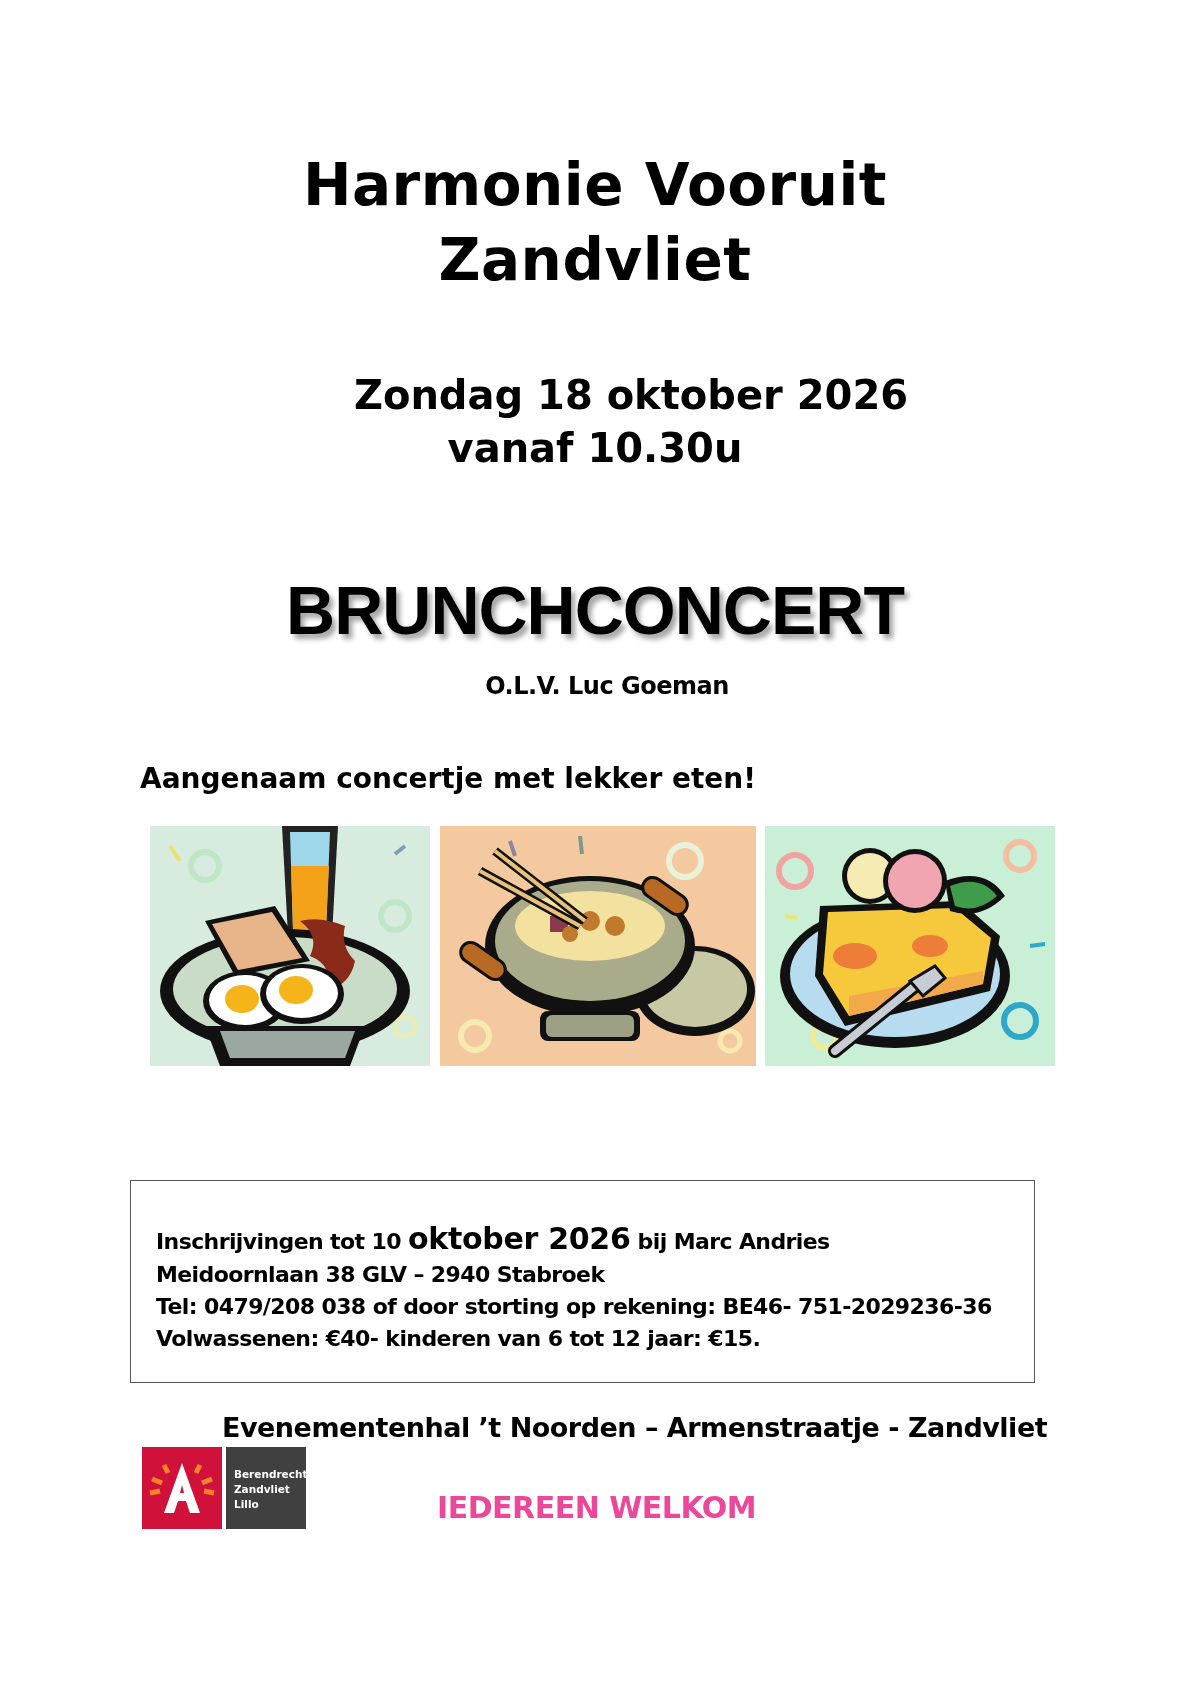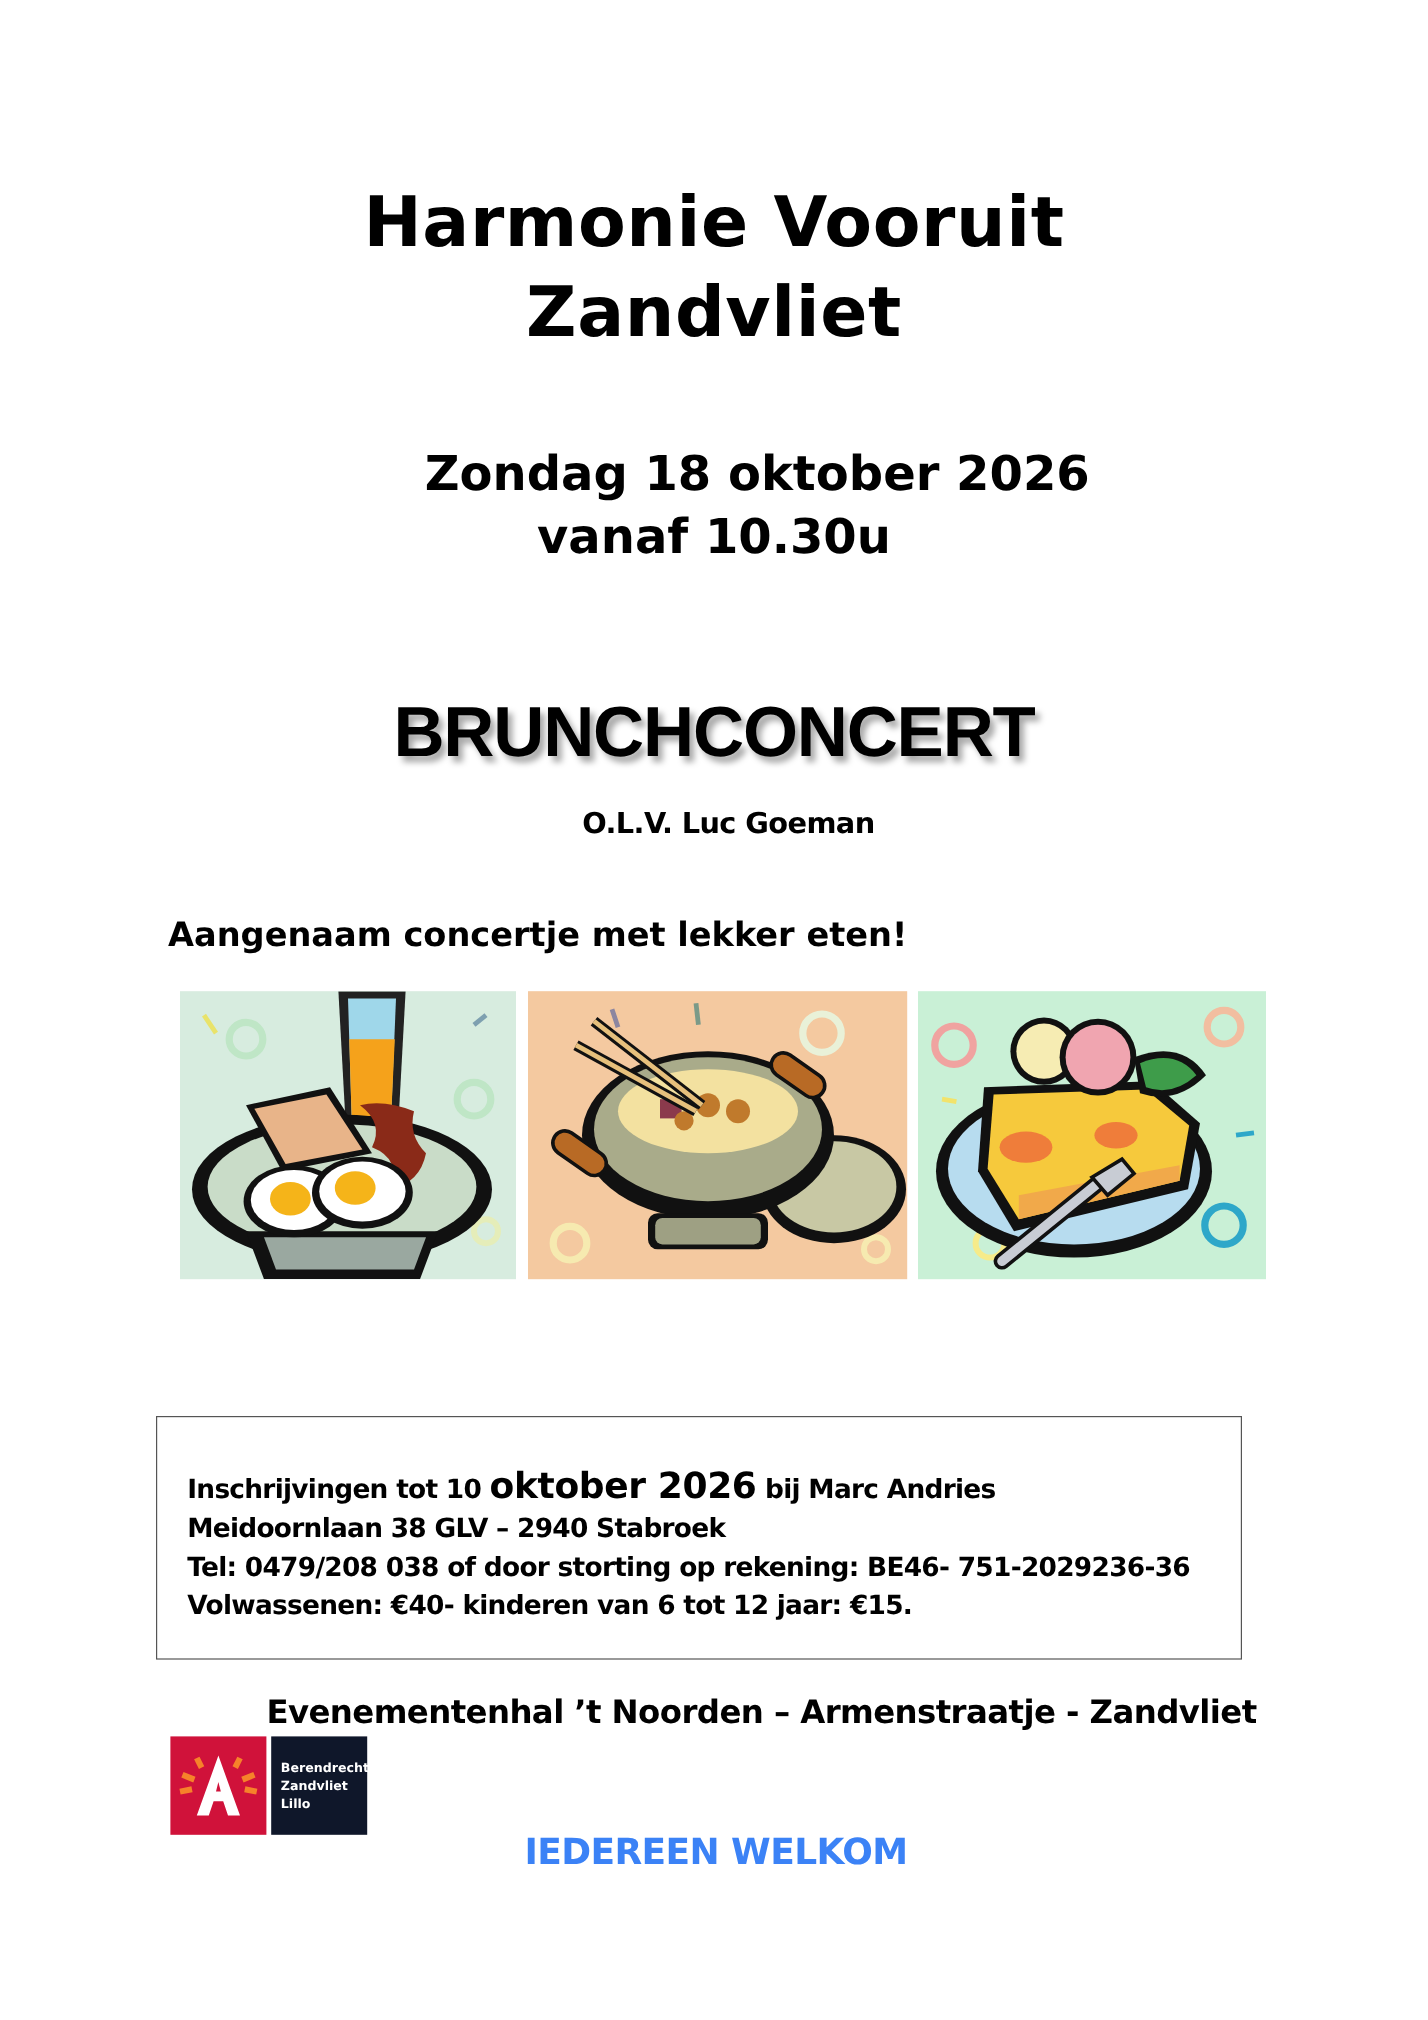--- a/index.html
+++ b/index.html
@@ -1,21 +1,21 @@
 <!DOCTYPE html>
 <html><head>
 <meta charset="utf-8">
 <style>
   html,body{margin:0;padding:0;background:#ffffff;}
   body{width:1190px;height:1683px;position:relative;overflow:hidden;font-family:"DejaVu Sans",sans-serif;color:#000;}
   .abs{position:absolute;}
   .center{left:0;width:1190px;text-align:center;}
   .title{font-family:"DejaVu Sans",sans-serif;font-weight:bold;font-size:58px;line-height:80px;letter-spacing:0.5px;}
   .date{font-family:"DejaVu Sans",sans-serif;font-weight:bold;font-size:40px;line-height:56px;}
-  .brunch{font-family:"Liberation Sans",sans-serif;font-weight:bold;font-size:59px;letter-spacing:-1px;text-shadow:4px 5px 5px rgba(0,0,0,0.35);}
+  .brunch{font-family:"Liberation Sans",sans-serif;font-weight:bold;font-size:68px;letter-spacing:-1px;text-shadow:4px 5px 5px rgba(0,0,0,0.35);}
   .olv{font-family:"DejaVu Sans",sans-serif;font-weight:bold;font-size:24px;letter-spacing:-0.5px;padding-left:12px;}
   .tagline{font-family:"DejaVu Sans",sans-serif;font-weight:bold;font-size:28px;letter-spacing:0px;}
   .panel{position:absolute;top:826px;height:240px;overflow:hidden;}
   .infobox{position:absolute;left:130px;top:1180px;width:905px;height:203px;border:1.5px solid #555;box-sizing:border-box;}
   .infoline{font-family:"DejaVu Sans",sans-serif;font-weight:bold;font-size:22px;line-height:32px;letter-spacing:-0.6px;white-space:nowrap;}
   .infoline .big{font-size:30px;letter-spacing:-0.3px;}
   .venue{font-family:"DejaVu Sans",sans-serif;font-weight:bold;font-size:27px;letter-spacing:-0.5px;white-space:nowrap;}
   .welkom{font-family:"DejaVu Sans",sans-serif;font-weight:bold;font-size:30px;letter-spacing:-0.5px;}
   .logo-red{position:absolute;left:142px;top:1447px;width:80px;height:82px;}
   .logo-blue{position:absolute;left:226px;top:1447px;width:80px;height:82px;}
@@ -147,19 +147,19 @@
     <polygon points="40,16 58,66 48,66 44,54 36,54 32,66 22,66" fill="#ffffff"></polygon>
     <polygon points="38,46 42,46 40,38" fill="#d0123a"></polygon>
     <line x1="10" y1="32" x2="20" y2="36" stroke="#f6822a" stroke-width="5"></line>
     <line x1="8" y1="46" x2="18" y2="44" stroke="#f6822a" stroke-width="5"></line>
     <line x1="22" y1="18" x2="26" y2="26" stroke="#f6822a" stroke-width="5"></line>
     <line x1="70" y1="32" x2="60" y2="36" stroke="#f6822a" stroke-width="5"></line>
     <line x1="72" y1="46" x2="62" y2="44" stroke="#f6822a" stroke-width="5"></line>
     <line x1="58" y1="18" x2="54" y2="26" stroke="#f6822a" stroke-width="5"></line>
   </svg>
 </div>
-<div class="logo-blue" style="background:#0f172a;padding:20px 0 0 8px;box-sizing:border-box;">
+<div class="logo-blue" style="background:#404040;padding:20px 0 0 8px;box-sizing:border-box;">
   <span>Berendrecht</span>
   <span>Zandvliet</span>
   <span>Lillo</span>
 </div>
 
-<div class="abs welkom" style="left:437px;top:1490px;color:#3b82f6;margin-top:36px;">IEDEREEN WELKOM</div>
+<div class="abs welkom" style="left:437px;top:1490px;color:#ec4899;">IEDEREEN WELKOM</div>
 
 </body></html>

